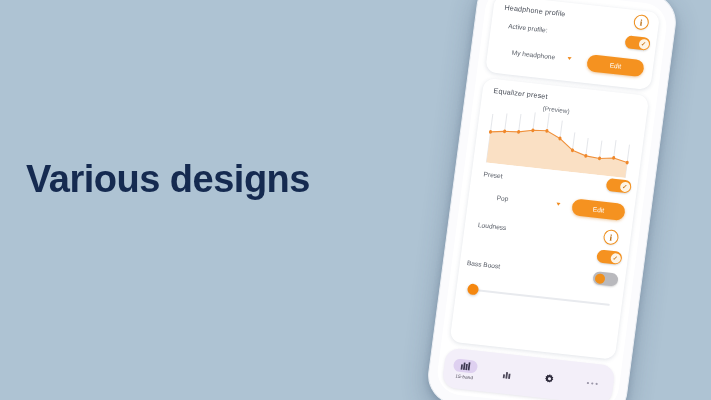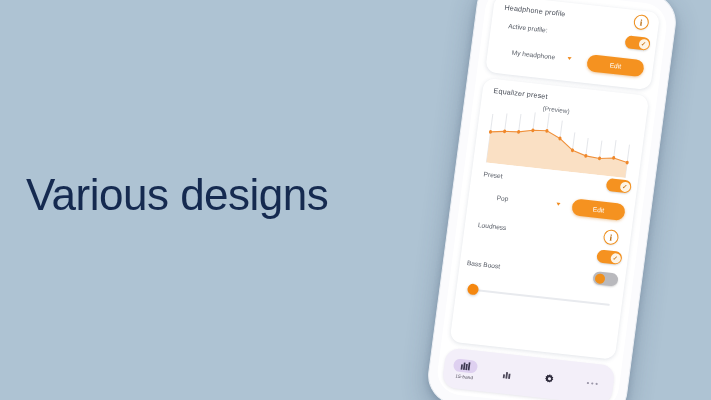--- a/index.html
+++ b/index.html
@@ -7,26 +7,25 @@
   body {
     background:#aec3d3;
     font-family:"Liberation Sans", sans-serif;
     position:relative;
   }
 
   
   #headline {
     position:absolute;
     left:26px; top:158px;
-    font-size:44px;
-    font-weight:400;
+    font-size:38px;
+    font-weight:700;
     letter-spacing:-0.5px;
     color:#152a50;
     font-family:"Liberation Sans", sans-serif;
-    margin-top:12px;
   }
 
   
   #phone-stage {
     position:absolute;
     left:452px; top:-16px;
     width:200px; height:430px;
     transform: rotate(7.5deg) skewY(-1.2deg);
     transform-origin: 50% 50%;
   }

